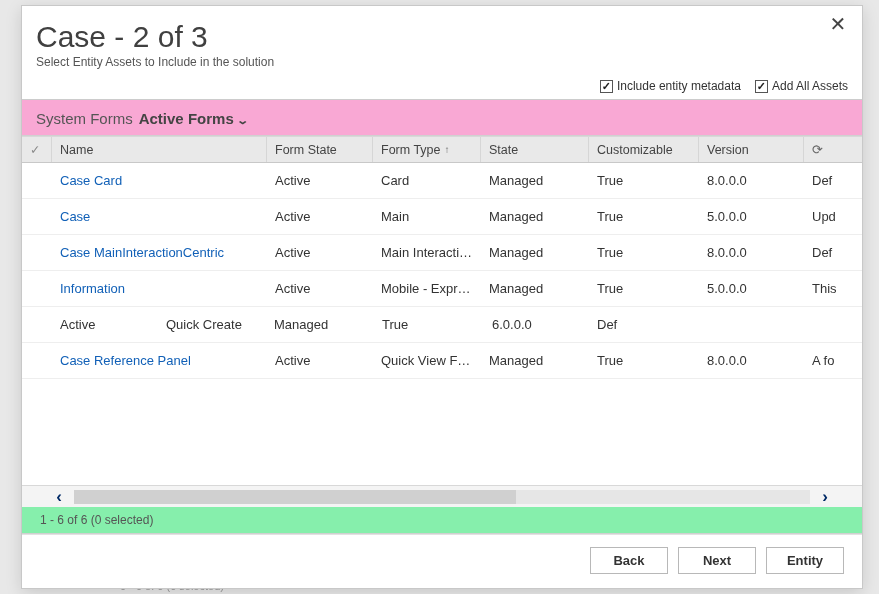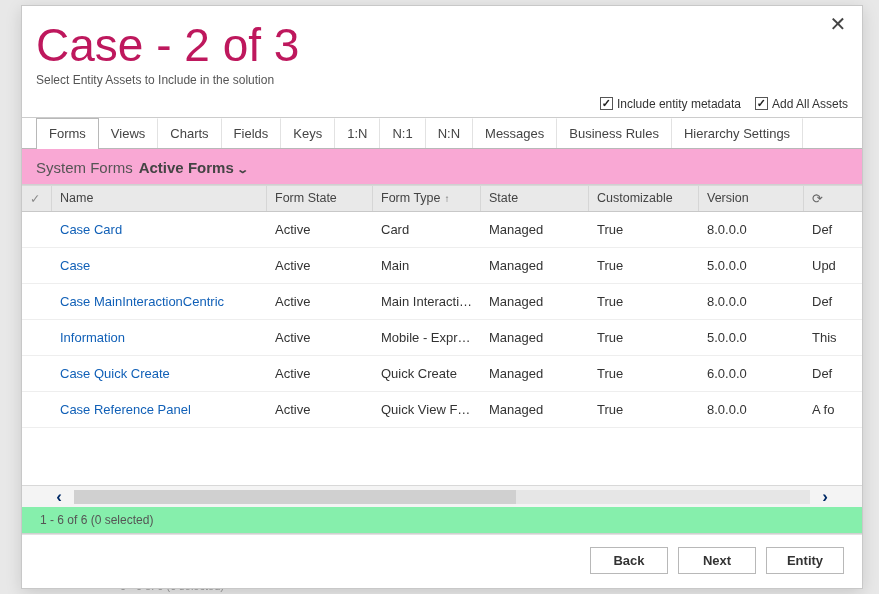--- a/index.html
+++ b/index.html
@@ -40,23 +40,23 @@
     text-align: center;
     color: #444;
     cursor: pointer;
     font-weight: 300;
     font-family: Arial, sans-serif;
   }
   .header {
     padding: 14px 14px 6px 14px;
   }
   .title {
-    font-size: 46px;
+    font-size: 30px;
     font-weight: 300;
-    color: #be185d;
+    color: #404040;
     line-height: 1.1;
   }
   .subtitle {
     font-size: 12px;
     color: #555;
     margin-top: 2px;
   }
   .options-row {
     padding: 4px 14px 6px 26px;
     display: flex;
@@ -250,33 +250,20 @@
     <label class="check-item">
       <span class="chk checked"></span>
       <span>Include entity metadata</span>
     </label>
     <label class="check-item">
       <span class="chk checked"></span>
       <span>Add All Assets</span>
     </label>
   </div>
 
-  <div class="tabs" id="tabs-container">
-      <div class="tab active">Forms</div>
-      <div class="tab">Views</div>
-      <div class="tab">Charts</div>
-      <div class="tab">Fields</div>
-      <div class="tab">Keys</div>
-      <div class="tab">1:N</div>
-      <div class="tab">N:1</div>
-      <div class="tab">N:N</div>
-      <div class="tab">Messages</div>
-      <div class="tab">Business Rules</div>
-      <div class="tab">Hierarchy Settings</div>
-    </div>
 
   <div class="sub-header">
     <span>System Forms</span>
     <span class="view-name">
       <span>Active Forms</span>
       <span class="chev-down">⌄</span>
     </span>
   </div>
 
   <div class="grid-wrap">
@@ -341,21 +328,20 @@
           <div class="cell c-name"><span class="link">Information</span></div>
           <div class="cell c-formstate">Active</div>
           <div class="cell c-formtype">Mobile - Express</div>
           <div class="cell c-state">Managed</div>
           <div class="cell c-cust">True</div>
           <div class="cell c-ver">5.0.0.0</div>
           <div class="cell c-desc">This</div>
         </div>
         <div class="grid-row">
           <div class="cell c-sel"></div>
-          <div class="cell c-name"><span class="link">Case Quick Create</span></div>
           <div class="cell c-formstate">Active</div>
           <div class="cell c-formtype">Quick Create</div>
           <div class="cell c-state">Managed</div>
           <div class="cell c-cust">True</div>
           <div class="cell c-ver">6.0.0.0</div>
           <div class="cell c-desc">Def</div>
         </div>
         <div class="grid-row">
           <div class="cell c-sel"></div>
           <div class="cell c-name"><span class="link">Case Reference Panel</span></div>

